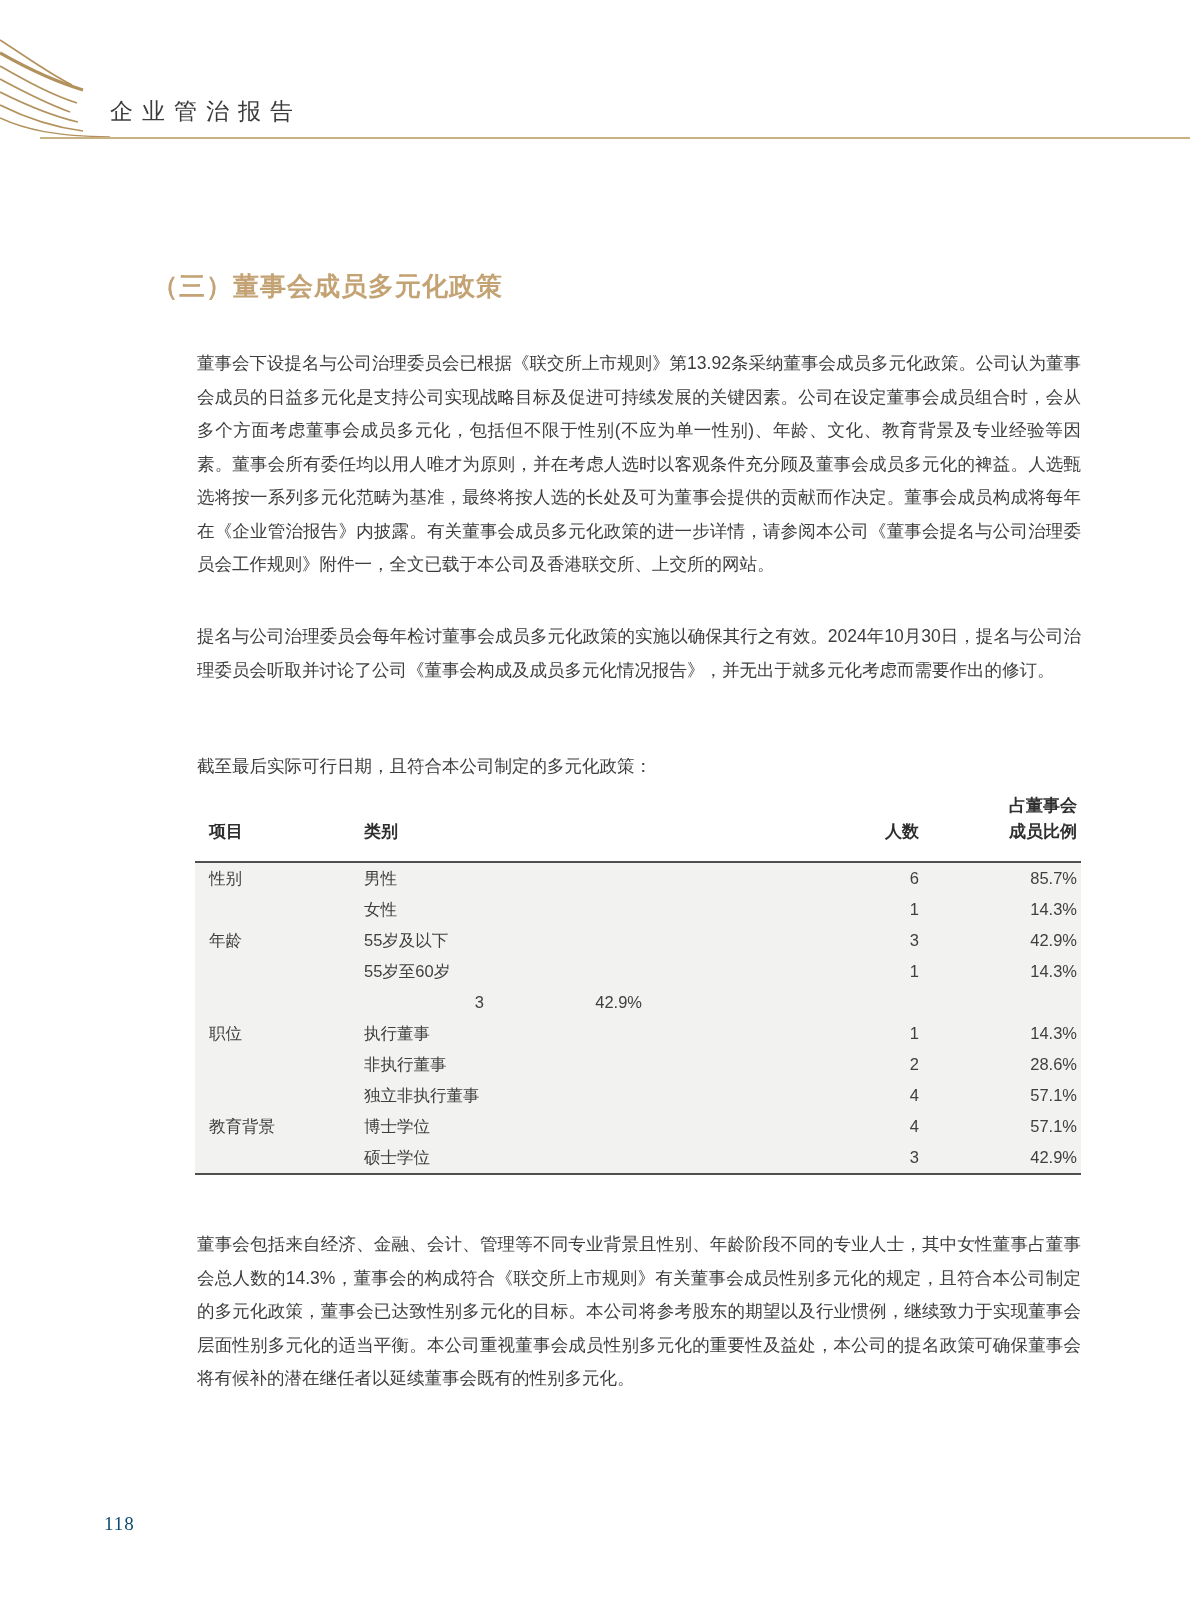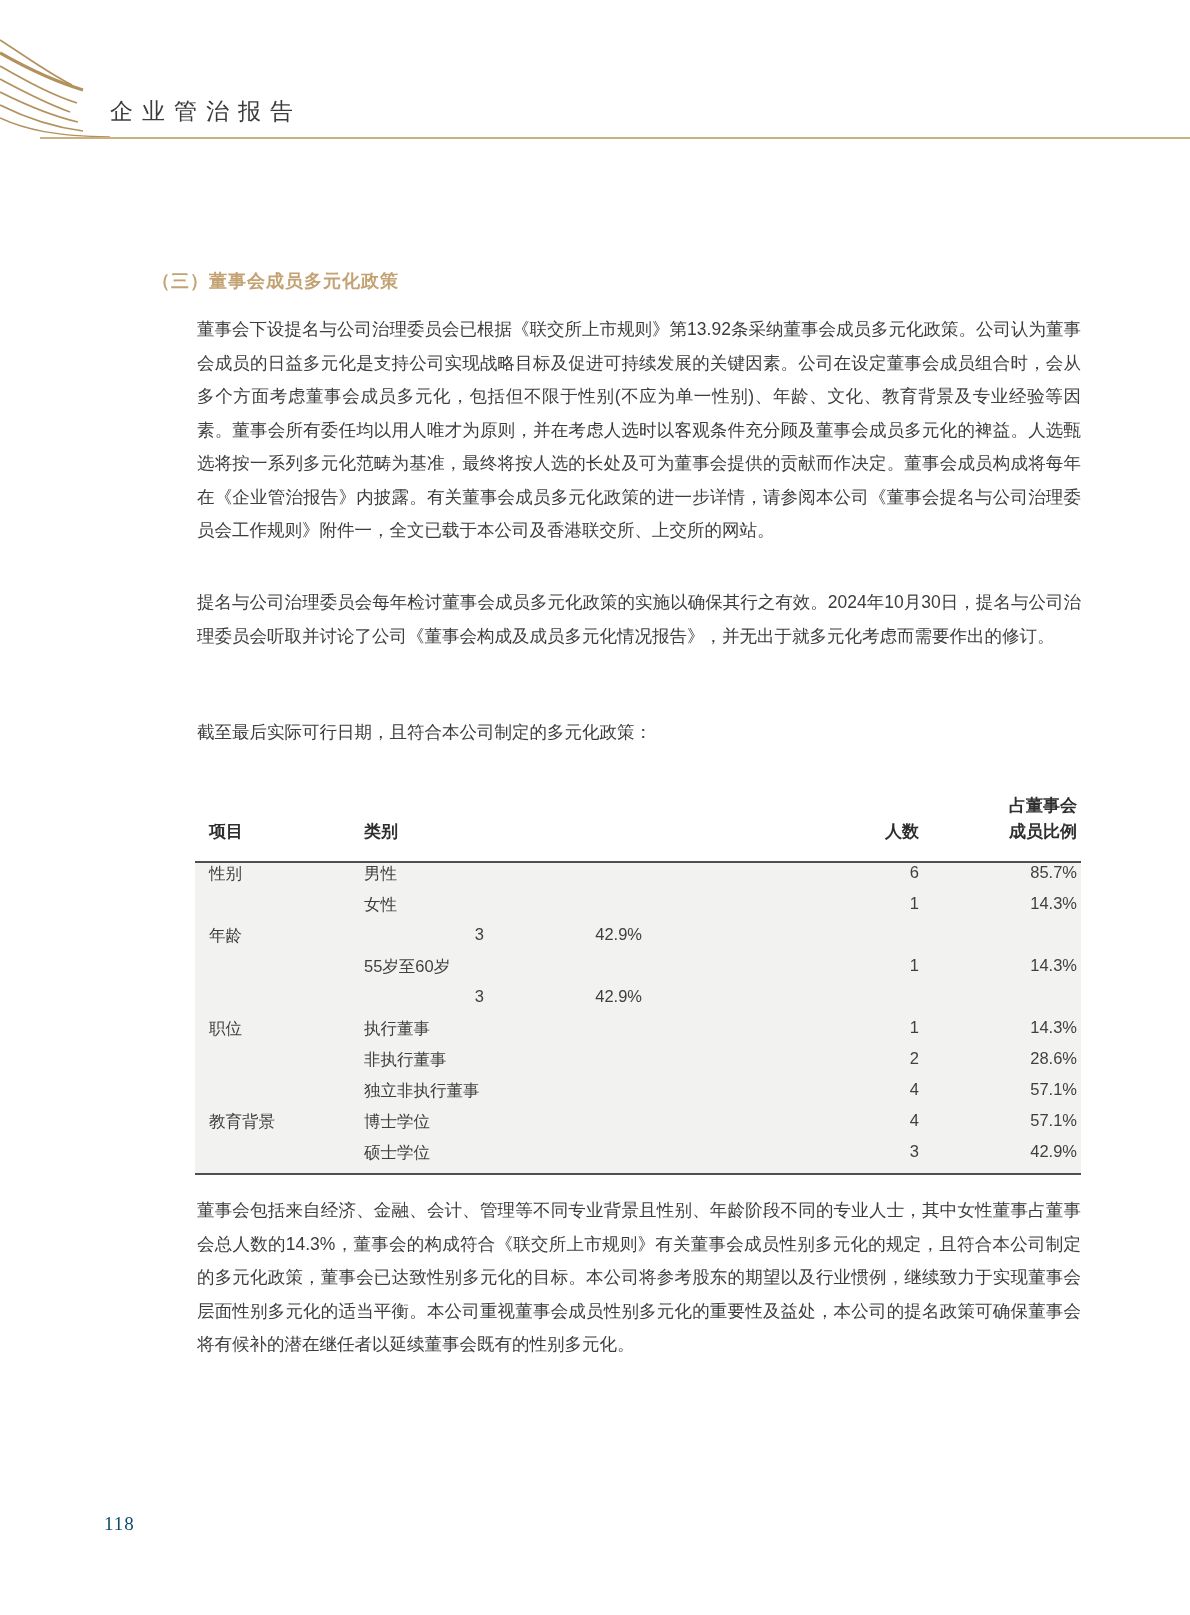--- a/index.html
+++ b/index.html
@@ -30,49 +30,50 @@
     font-size:23px;letter-spacing:9px;color:#3b3b3b;
     white-space:nowrap;
   }
   .header-rule{
     position:absolute;left:40px;right:0;top:137px;height:2px;
     background:var(--rule-gold);
   }
   
   .section-heading{
     position:absolute;left:152px;top:269px;
-    font-size:18px;font-weight:bold;color:var(--accent-gold);
+    font-size:26px;font-weight:bold;color:var(--accent-gold);
     letter-spacing:1px;white-space:nowrap;
   }
   .para{
     position:absolute;left:197px;width:884px;
     font-size:17.5px;line-height:33.5px;
     text-align:justify;text-justify:inter-ideograph;
     color:var(--text-color);
+    margin-top:34px;
   }
   .para-1{top:313px;}
   .para-2{top:586px;}
   .para-3{top:716px;}
   .para-4{top:1194px;}
   
   .table{
     position:absolute;left:195px;top:772px;width:886px;
     font-size:16.5px;
   }
   .thead{
     display:flex;align-items:flex-end;
     height:91px;padding-bottom:16px;
     border-bottom:2px solid var(--border-dark);
     font-weight:bold;color:#2e2e2e;font-size:17px;line-height:26px;
   }
   .tbody{
     background:var(--table-bg);
     border-bottom:2px solid var(--border-dark);
   }
-  .trow{display:flex;align-items:flex-start;height:31px;color:#3f3f3f;}
+  .trow{display:flex;align-items:center;height:31px;color:#3f3f3f;}
   .cell{white-space:nowrap;}
   .c1{width:169px;padding-left:14px;}
   .c2{flex:1;}
   .c3{width:120px;text-align:right;}
   .c4{width:162px;text-align:right;padding-right:4px;}
   .thead .c3,.thead .c4{align-self:flex-end;}
   
   .page-number{
     position:absolute;left:104px;top:1513px;
     font-family:"Liberation Serif", serif;
@@ -120,20 +121,21 @@
           <div class="cell c4">85.7%</div>
         </div>
         <div class="trow">
           <div class="cell c1"></div>
           <div class="cell c2">女性</div>
           <div class="cell c3">1</div>
           <div class="cell c4">14.3%</div>
         </div>
         <div class="trow">
           <div class="cell c1">年龄</div>
+          <div class="cell c2">55岁及以下</div>
           <div class="cell c3">3</div>
           <div class="cell c4">42.9%</div>
         </div>
         <div class="trow">
           <div class="cell c1"></div>
           <div class="cell c2">55岁至60岁</div>
           <div class="cell c3">1</div>
           <div class="cell c4">14.3%</div>
         </div>
         <div class="trow">

